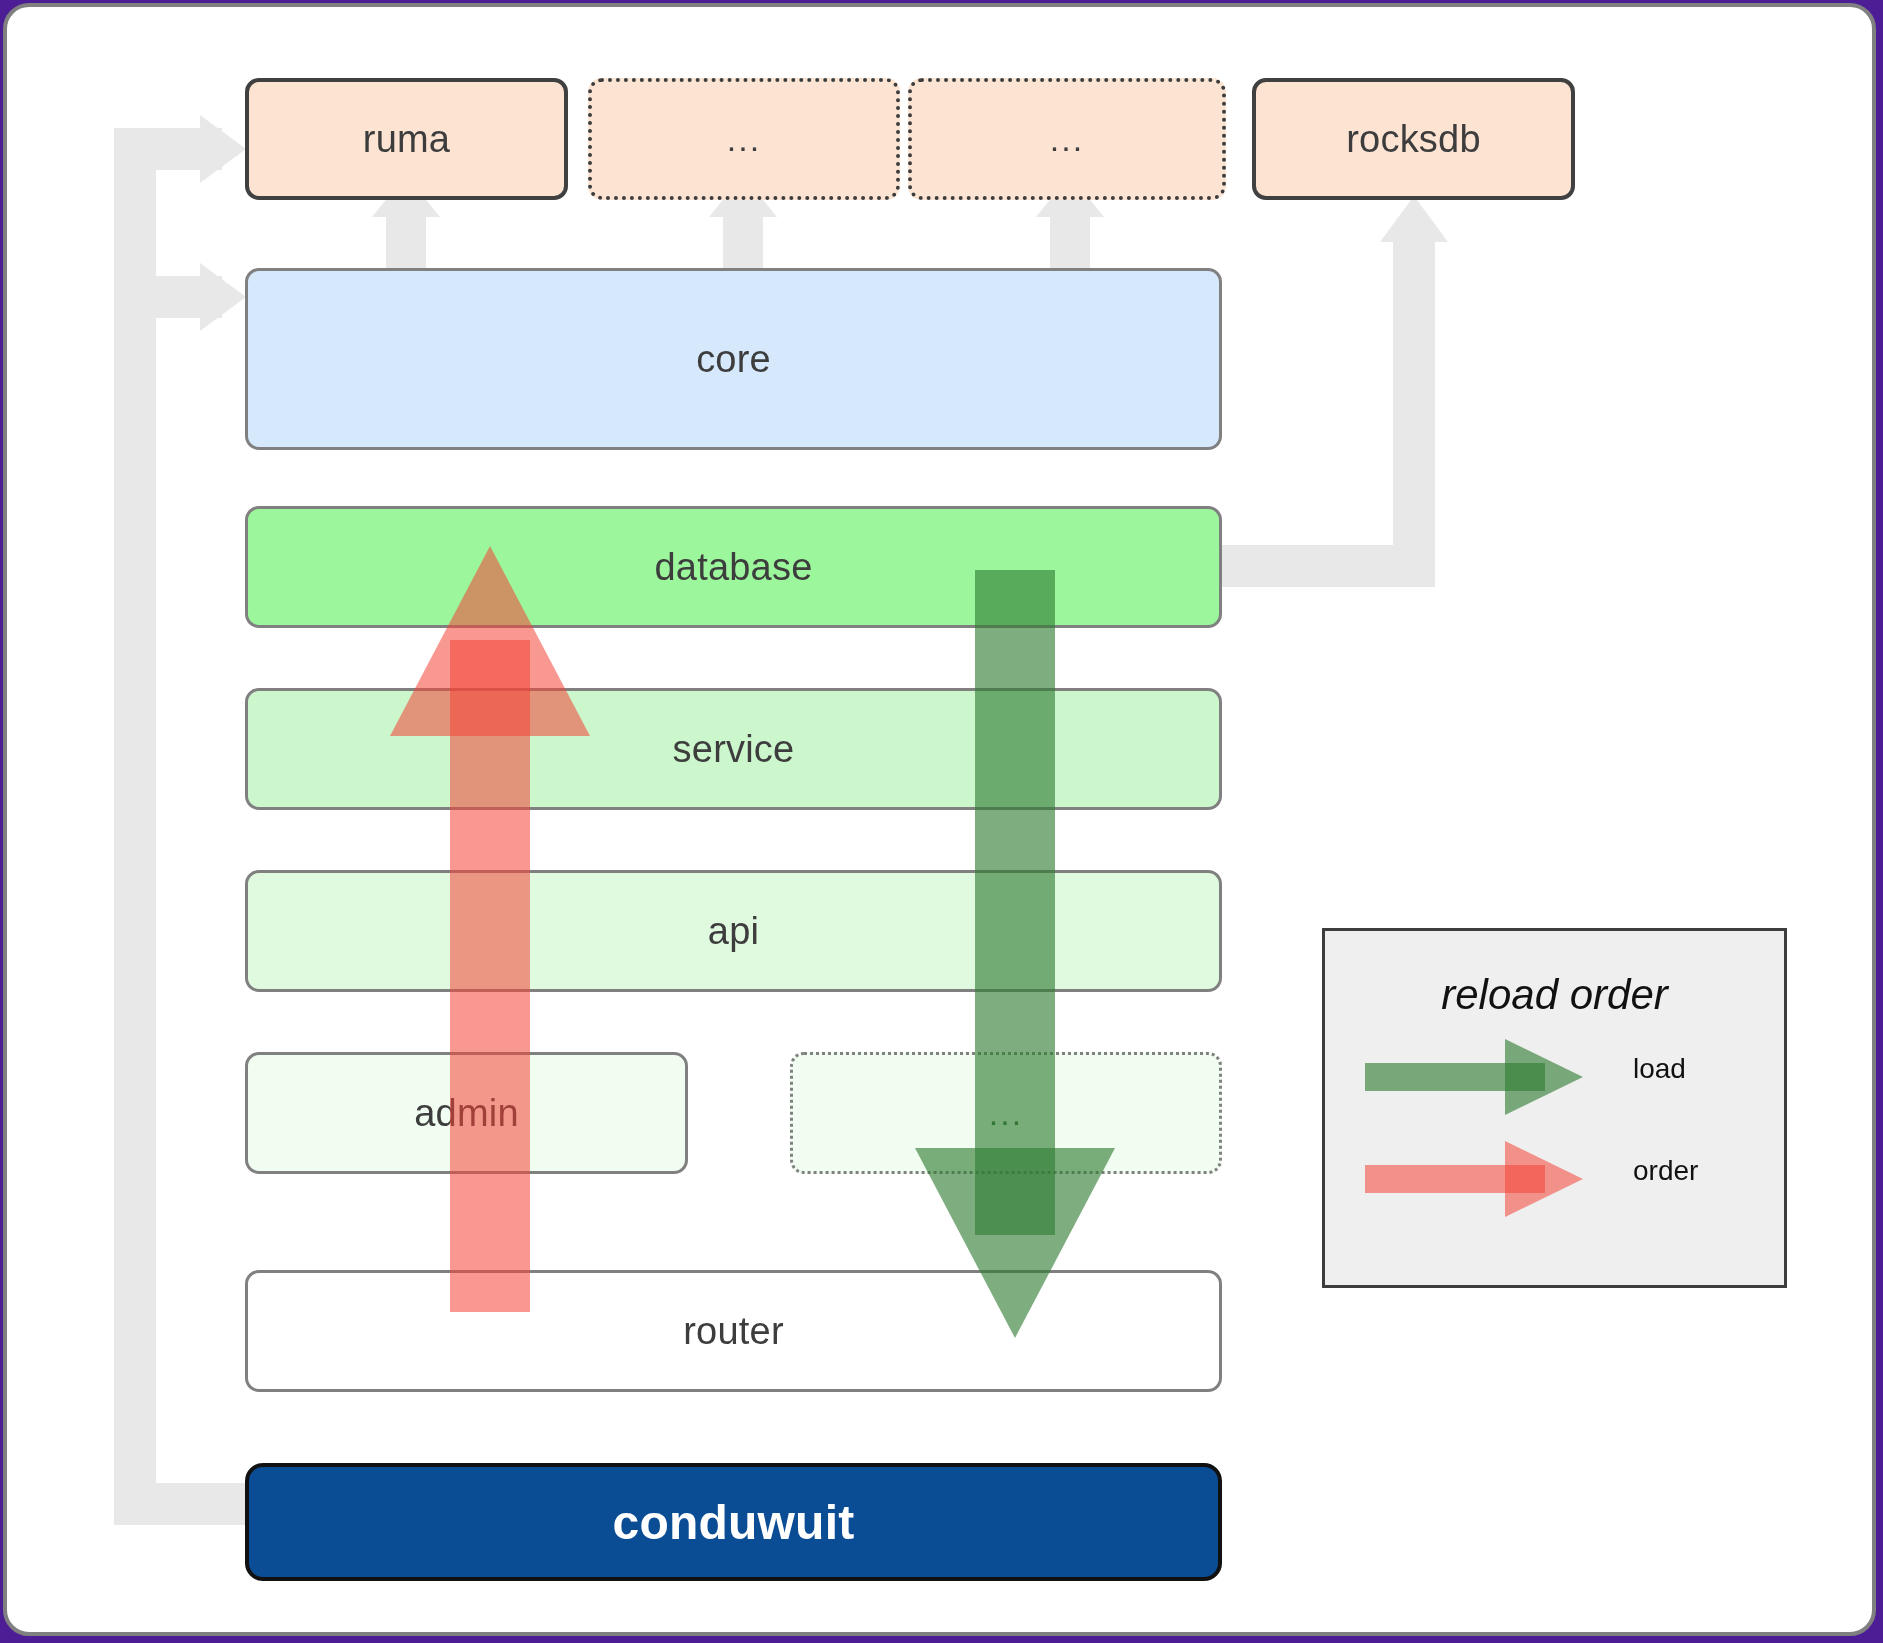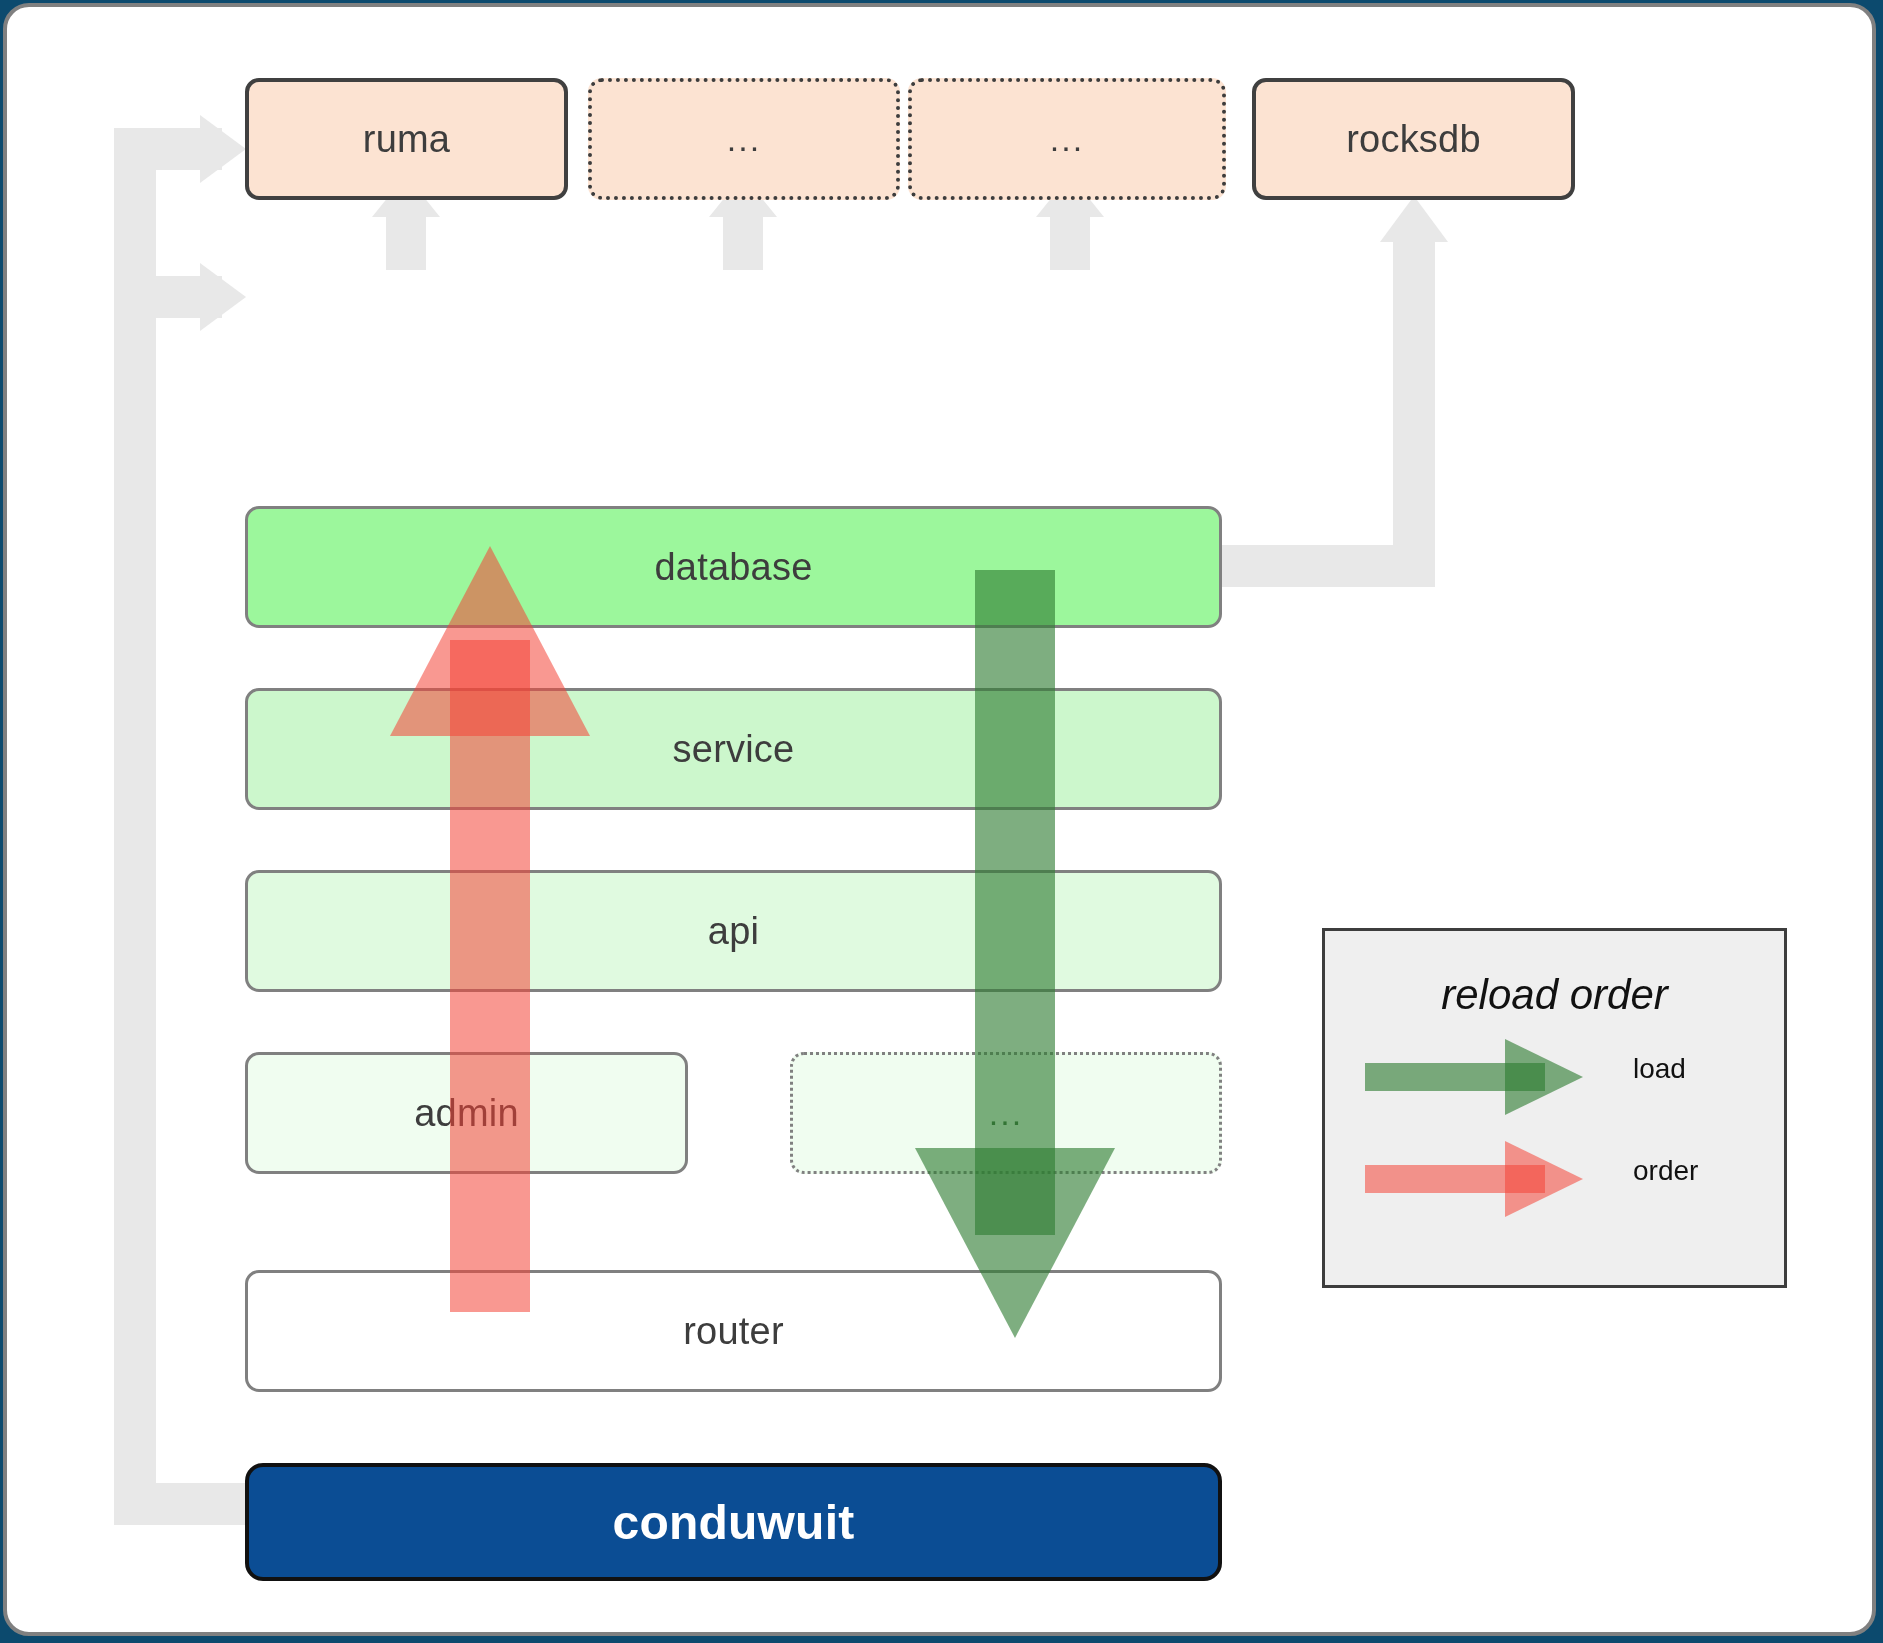--- a/index.html
+++ b/index.html
@@ -7,21 +7,21 @@
     padding: 0;
     background: #ffffff;
   }
   body {
     font-family: "Liberation Sans", sans-serif;
   }
   #canvas {
     position: relative;
     width: 1883px;
     height: 1643px;
-    background: #0c4a6e;
+    background: #4c1d95;
     overflow: hidden;
   }
   #outer-frame {
     position: absolute;
     left: 3px;
     top: 3px;
     width: 1873px;
     height: 1633px;
     border: 4px solid #808080;
     border-radius: 26px;
@@ -153,20 +153,23 @@
   </div>
 
   <div class="node dotted ellipsis" style="left:908px; top:78px; width:318px; height:122px; background:#fce3d2;">
     <span>...</span>
   </div>
 
   <div class="node solid-dark" style="left:1252px; top:78px; width:323px; height:122px; background:#fce3d2;">
     <span>rocksdb</span>
   </div>
 
+  <div class="node solid-gray" style="left:245px; top:268px; width:977px; height:182px; background:#d6e8fb;">
+    <span>core</span>
+  </div>
 
   <div class="node solid-gray" style="left:245px; top:506px; width:977px; height:122px; background:#9cf79c;">
     <span>database</span>
   </div>
 
   <div class="node solid-gray" style="left:245px; top:688px; width:977px; height:122px; background:#ccf7cc;">
     <span>service</span>
   </div>
 
   <div class="node solid-gray" style="left:245px; top:870px; width:977px; height:122px; background:#e0fae0;">

